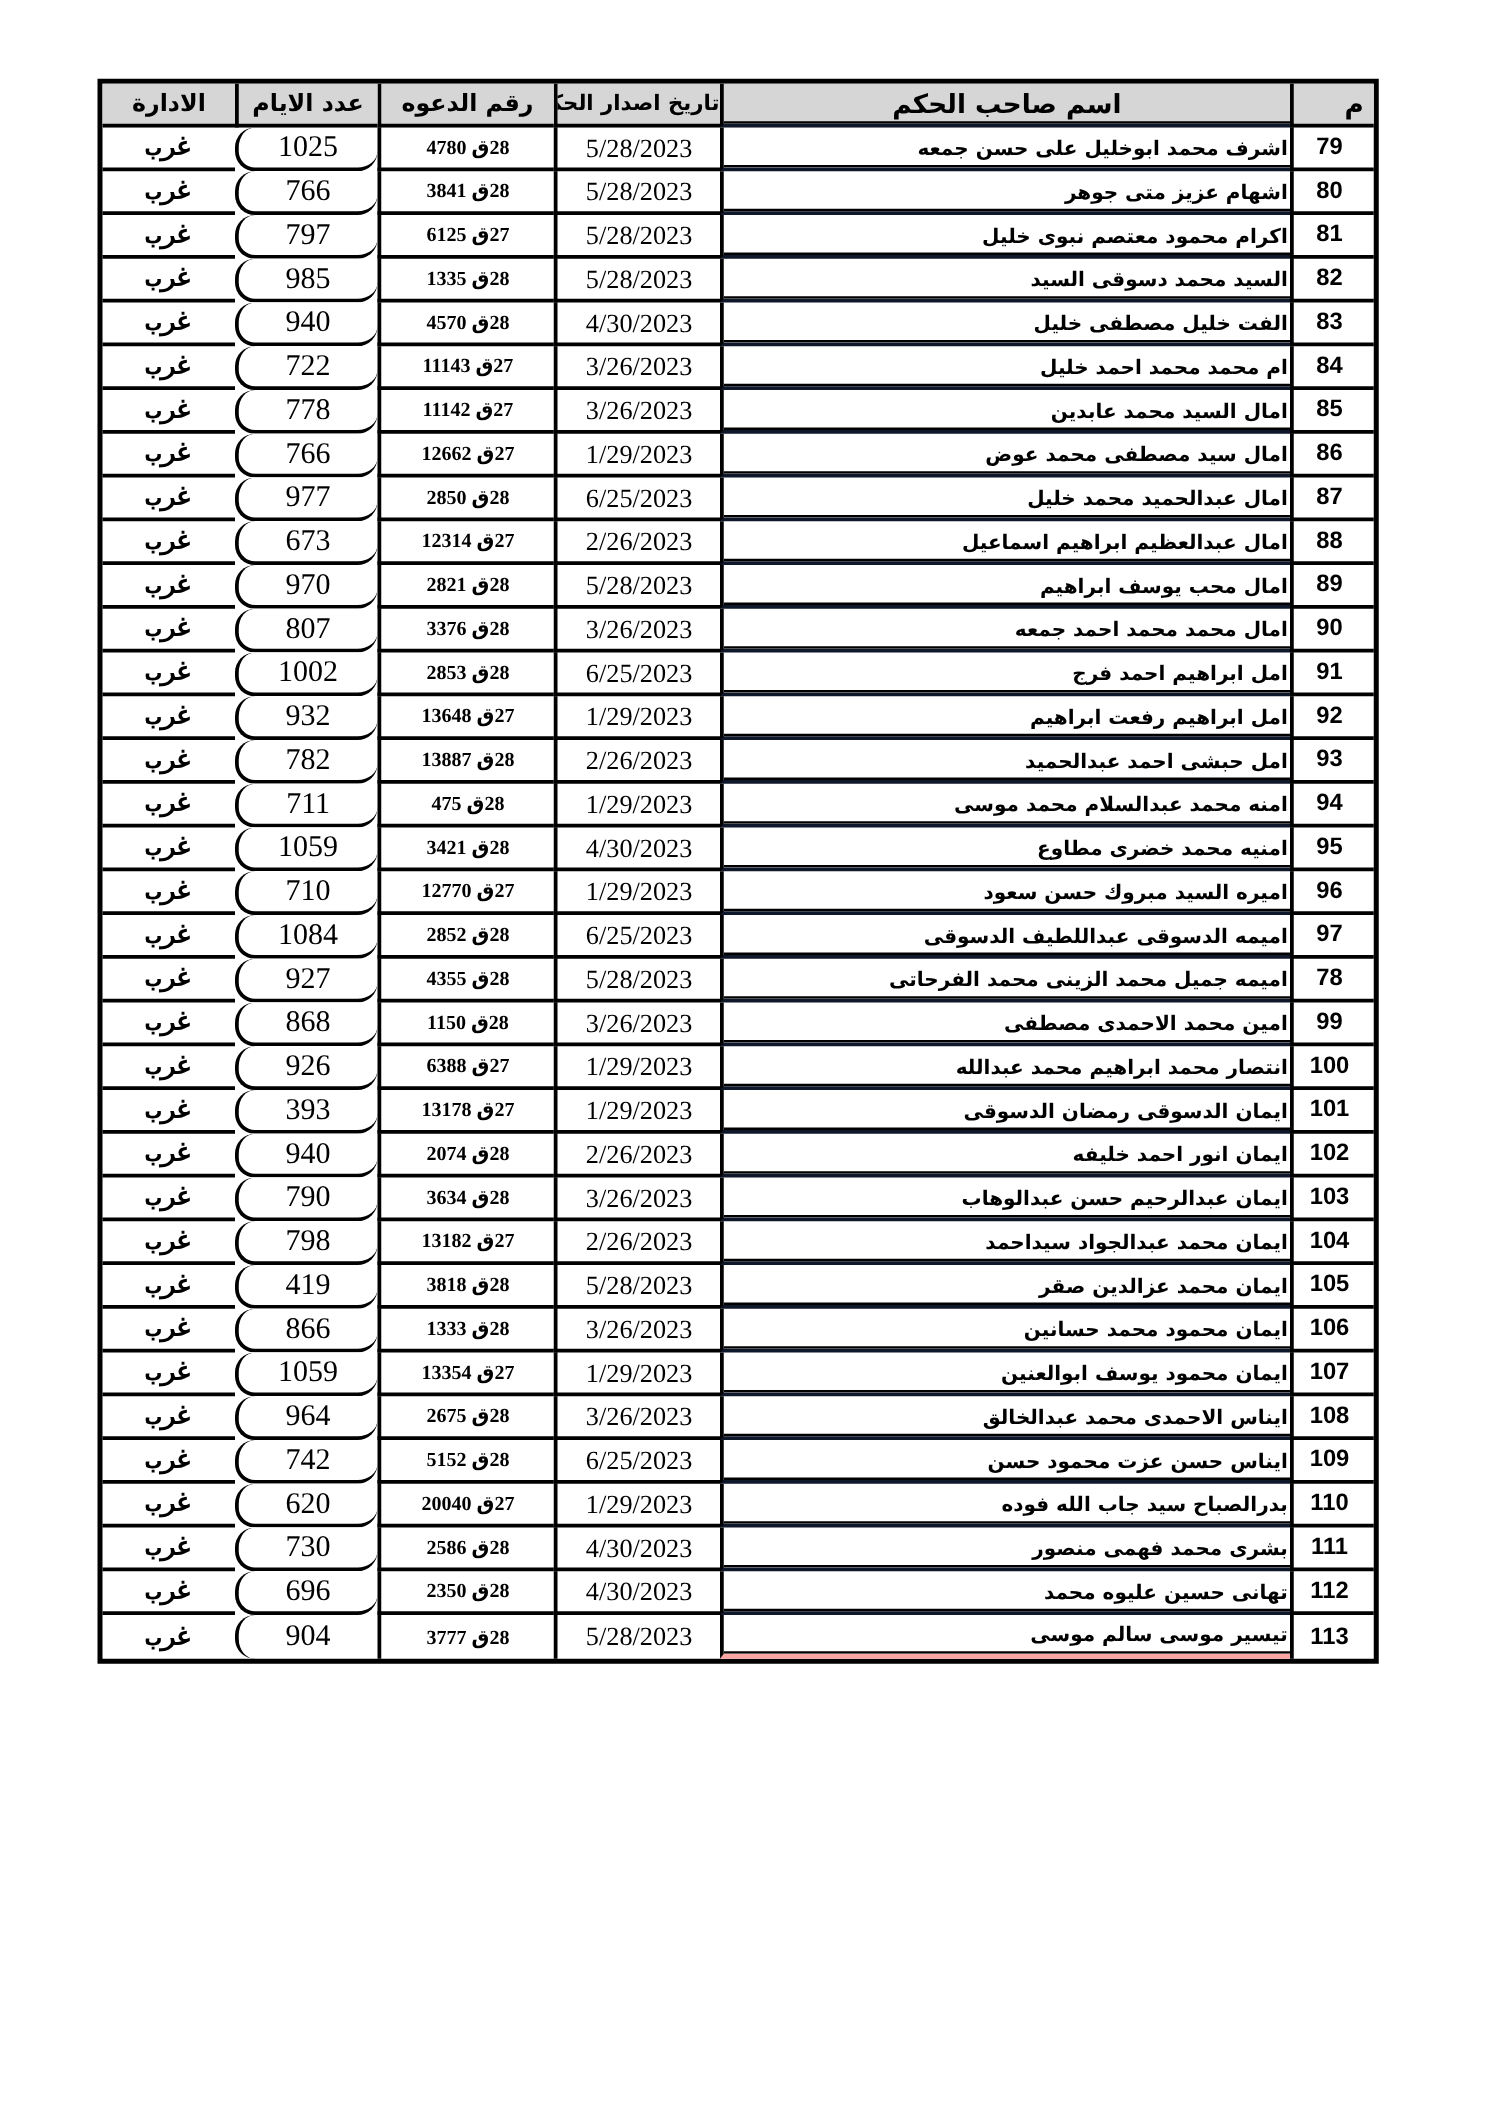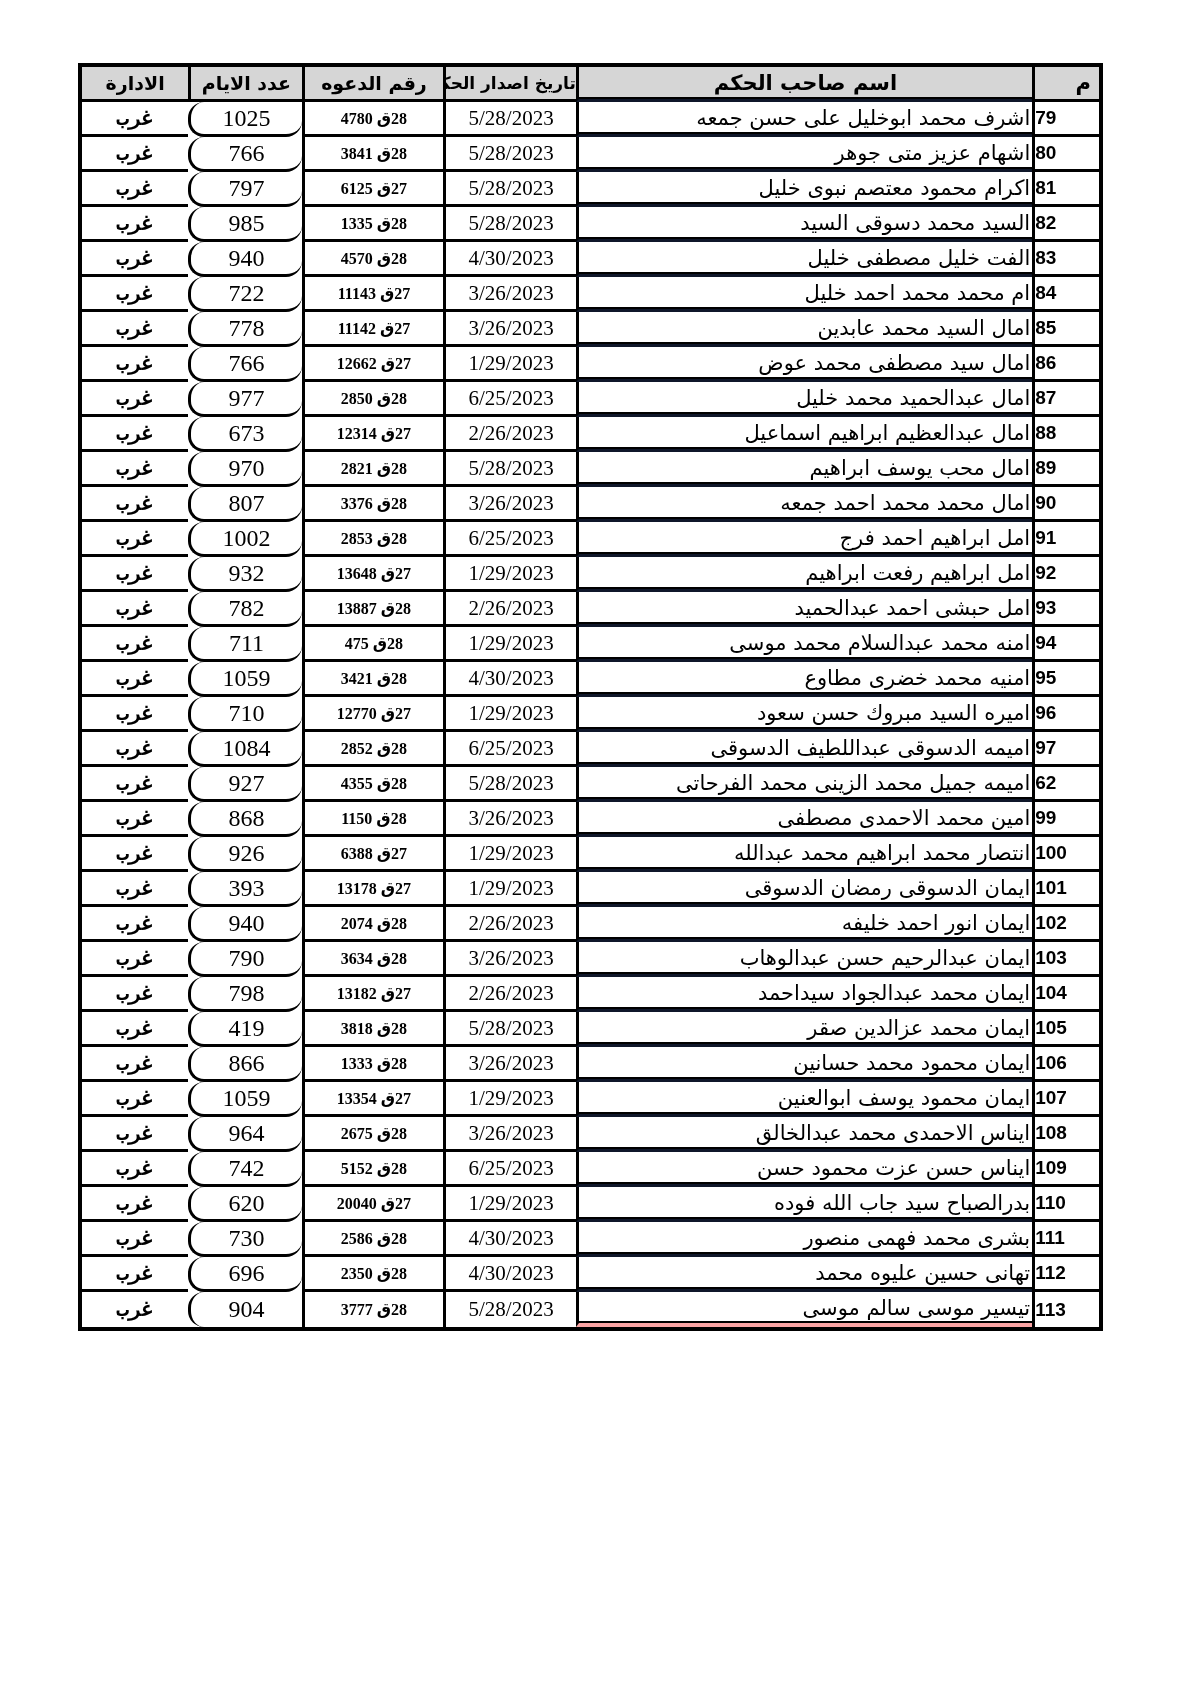--- a/index.html
+++ b/index.html
@@ -48,26 +48,26 @@
   th.col-name,td.col-name{
     border-bottom:3px solid #0f172a;
     position:relative;
   }
   th.col-name::after,td.col-name::after{
     content:"";position:absolute;left:0;right:0;bottom:0;height:2px;
     background:var(--border-c);
   }
   tr:last-child td.col-name{border-bottom:4px solid #fca5a5;}
   td.col-no{
-    text-align:left;padding-right:7px;
+    text-align:center;padding-right:7px;
     font-family:"Liberation Sans",sans-serif;font-weight:bold;font-size:19px;
   }
   td.col-name{
     text-align:right;padding-right:2px;
-    font-weight:normal;font-size:21px;
+    font-weight:bold;font-size:16px;
   }
   td.col-date{
     text-align:center;direction:ltr;
     font-family:"Liberation Serif",serif;font-size:21px;
   }
   td.col-case{
     text-align:center;direction:ltr;unicode-bidi:bidi-override;
     font-family:"Liberation Serif","DejaVu Sans",serif;font-weight:bold;font-size:16px;
   }
   td.col-days{
@@ -248,21 +248,21 @@
         </tr>
         <tr>
           <td class="col-no">97</td>
           <td class="col-name">اميمه الدسوقى عبداللطيف الدسوقى</td>
           <td class="col-date">6/25/2023</td>
           <td class="col-case">2852 ق28</td>
           <td class="col-days">1084</td>
           <td class="col-admin">غرب</td>
         </tr>
         <tr>
-          <td class="col-no">62</td>
+          <td class="col-no">78</td>
           <td class="col-name">اميمه جميل محمد الزينى محمد الفرحاتى</td>
           <td class="col-date">5/28/2023</td>
           <td class="col-case">4355 ق28</td>
           <td class="col-days">927</td>
           <td class="col-admin">غرب</td>
         </tr>
         <tr>
           <td class="col-no">99</td>
           <td class="col-name">امين محمد الاحمدى مصطفى</td>
           <td class="col-date">3/26/2023</td>

